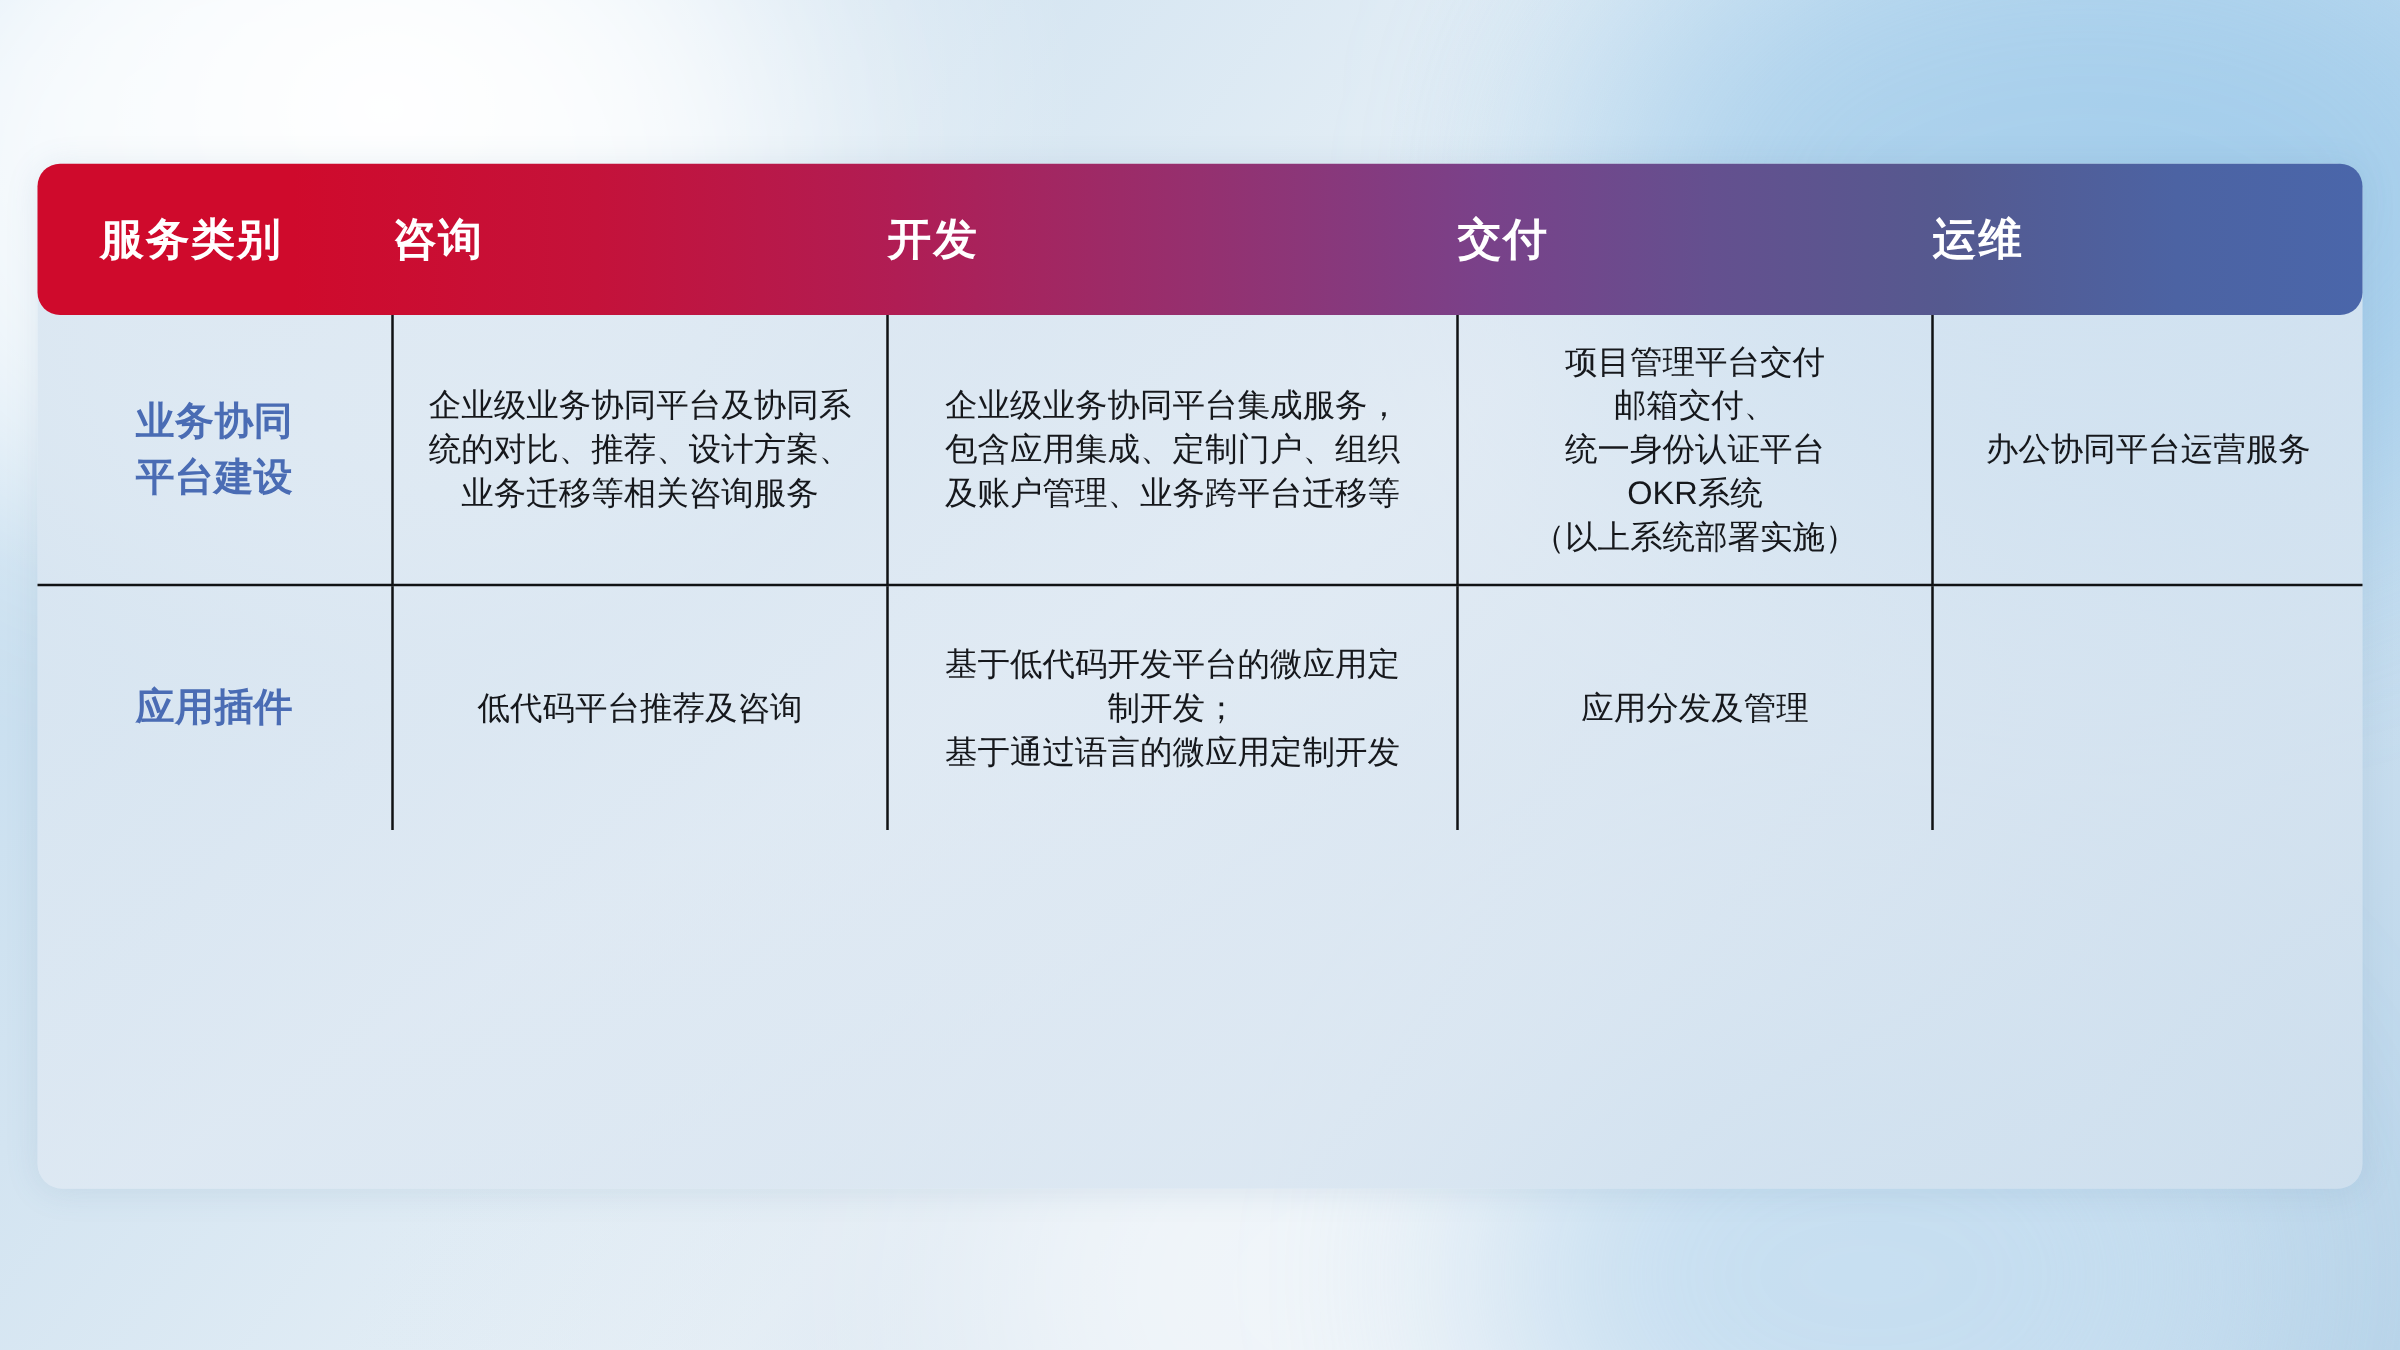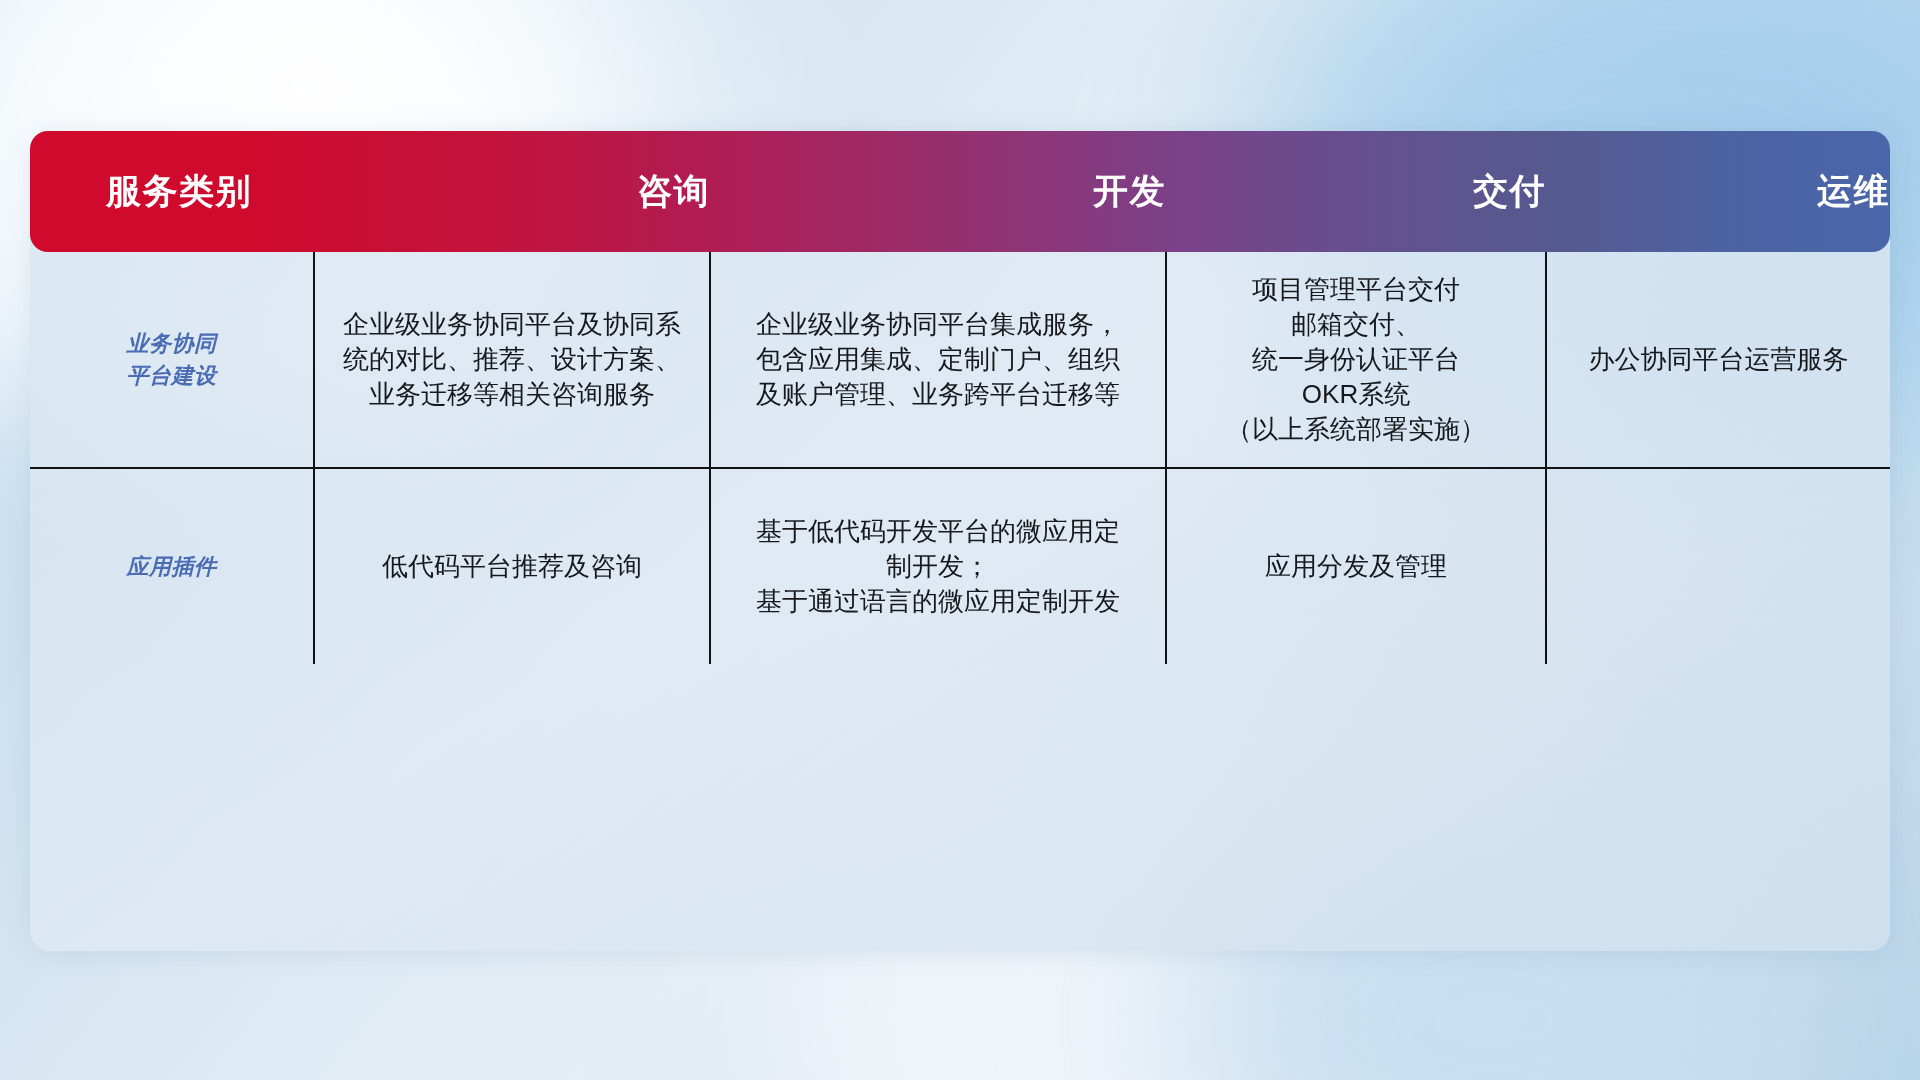--- a/index.html
+++ b/index.html
@@ -38,47 +38,47 @@
   table#svc col.c0{width:284px;}
   table#svc col.c1{width:396px;}
   table#svc col.c2{width:456px;}
   table#svc col.c3{width:380px;}
   table#svc col.c4{width:344px;}
 
   
   thead tr{height:121px;}
   thead th{
     padding:0;margin:0;color:#ffffff;font-size:35px;font-weight:bold;
-    letter-spacing:1.5px;text-align:right;vertical-align:middle;
+    letter-spacing:1.5px;text-align:left;vertical-align:middle;
     position:relative;z-index:2;background:transparent;
   }
-  thead th:first-child{text-align:left;padding-left:76px;}
+  thead th:first-child{text-align:left;padding-left:50px;}
   #headbar{
     position:absolute;left:30px;top:131px;width:1860px;height:121px;
     border-radius:18px;
     background:linear-gradient(90deg,
       #cf0a2c 0%, #cf0a2c 11%, #c4123a 24%, #b01d54 37%,
       #95306f 50%, #7a4189 62%, #64508f 72%, #55598f 82%,
       #4c63a3 92%, #4a66aa 100%);
     z-index:1;
   }
 
   
   tbody td{
     padding:14px 8px;
     font-size:26px;line-height:1.34;color:#16181c;
     text-align:center;vertical-align:middle;
     border-bottom:2px solid #101214;
     border-right:2px solid #101214;
     background:transparent;position:relative;z-index:2;
   }
   tbody td.label{
-    font-size:22px;font-weight:bold;color:#4a6cb4;
+    font-size:31px;font-weight:bold;color:#4a6cb4;
     border-right:2px solid #101214;
-    line-height:1.42;letter-spacing:.5px;font-style:italic;
+    line-height:1.42;letter-spacing:.5px;
   }
   tbody td.last{border-right:none;}
   tbody tr:last-child td{border-bottom:none;}
   tbody tr.r1{height:216px;}
   tbody tr.r2{height:176px;}
   tbody tr.r3{height:196px;}
   .cell-text{white-space:pre-line;}
 </style>
 </head>
 <body>

